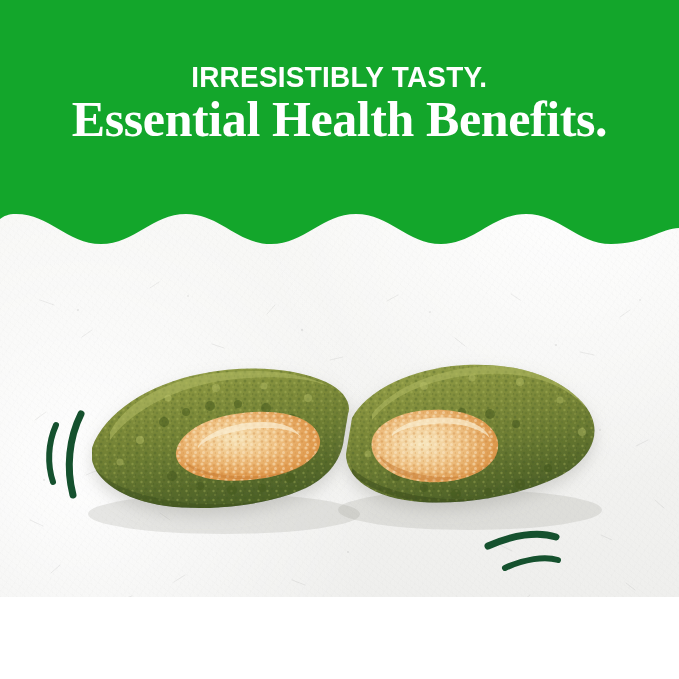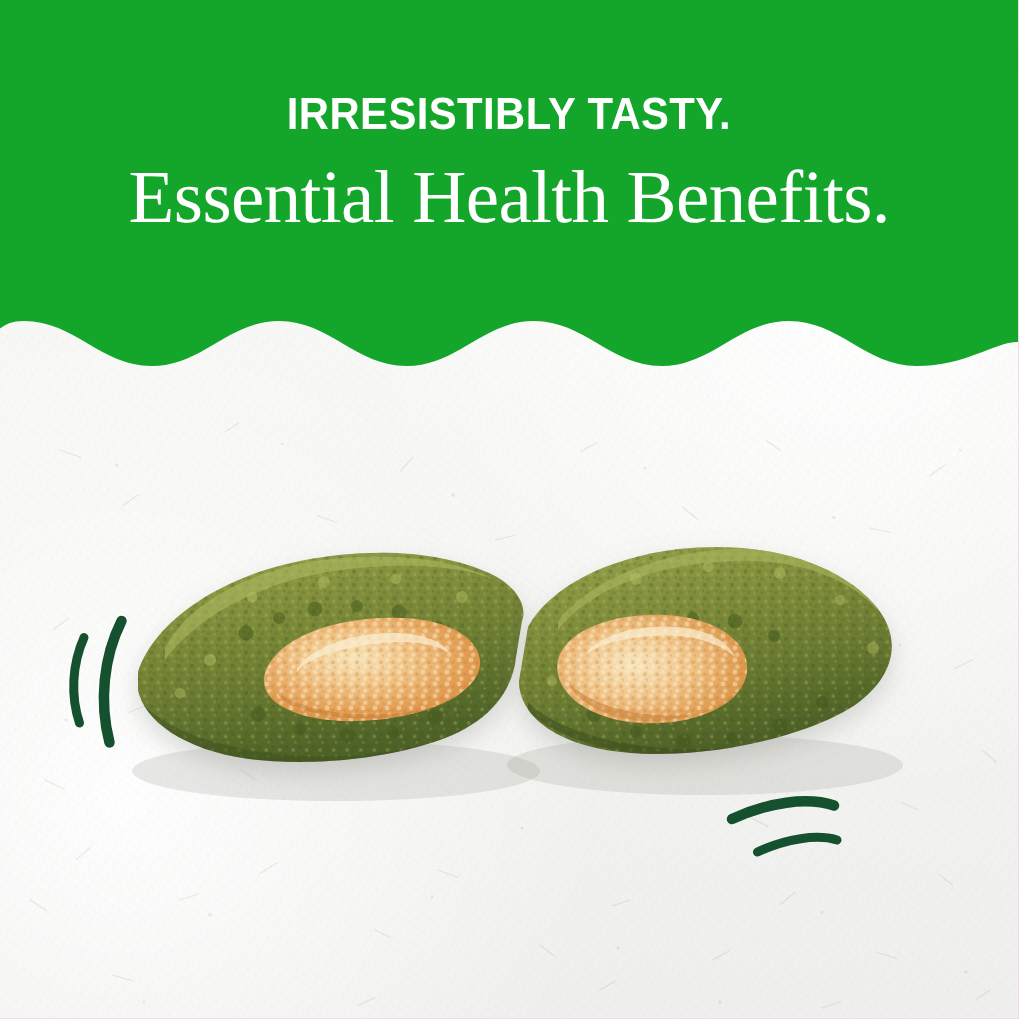--- a/index.html
+++ b/index.html
@@ -8,21 +8,21 @@
     padding: 0;
     background: #ffffff;
   }
   body {
     font-family: "Liberation Sans", sans-serif;
   }
 
   .stage {
     position: relative;
     width: 679px;
-    height: 679px;
+    height: 597px;
     overflow: hidden;
     background: #ec4899;
   }
 
   
   .paper-bg {
     position: absolute;
     inset: 0;
     background-color: #f5f5f3;
     background-image:
@@ -81,26 +81,26 @@
     letter-spacing: 0.3px;
     line-height: 1;
     transform: scaleX(0.93);
     white-space: nowrap;
     margin: 0;
     text-align: center;
   }
   .headline {
     color: #ffffff;
     font-family: "Liberation Serif", serif;
-    font-weight: normal;
+    font-weight: bold;
     font-size: 50px;
     line-height: 1;
     letter-spacing: -0.4px;
     white-space: nowrap;
-    margin: 14px 0 0 0;
+    margin: 2px 0 0 0;
   }
 
   
   .product-scene {
     position: absolute;
     top: 262px;
     left: 0;
     width: 679px;
     height: 417px;
     z-index: 3;

